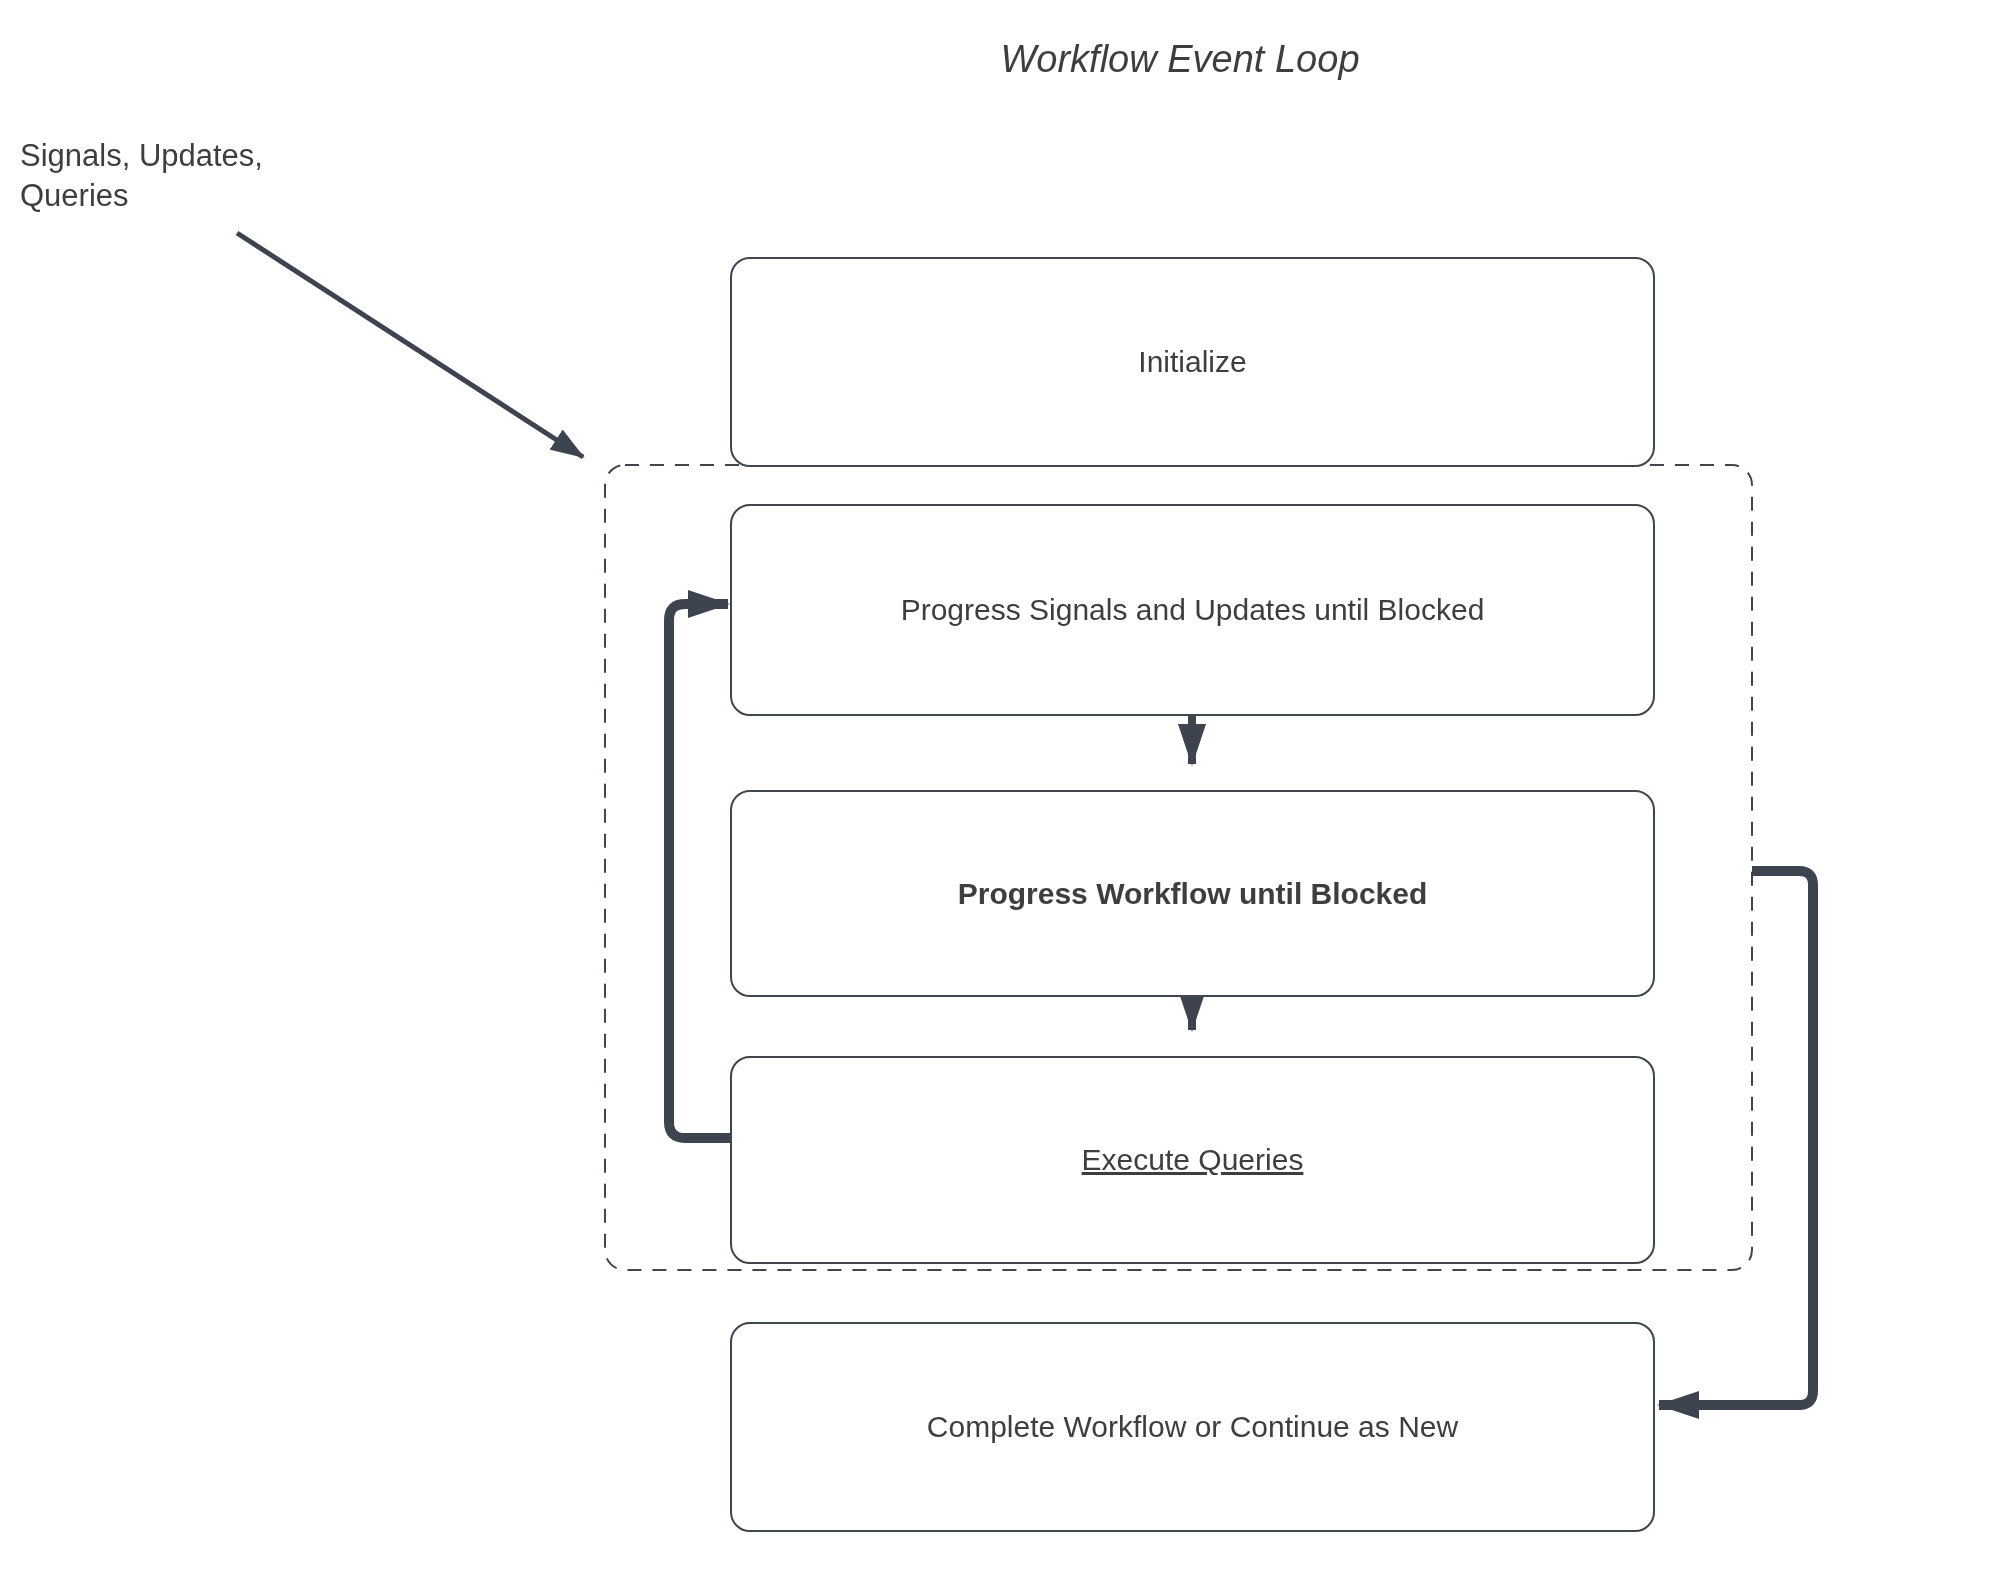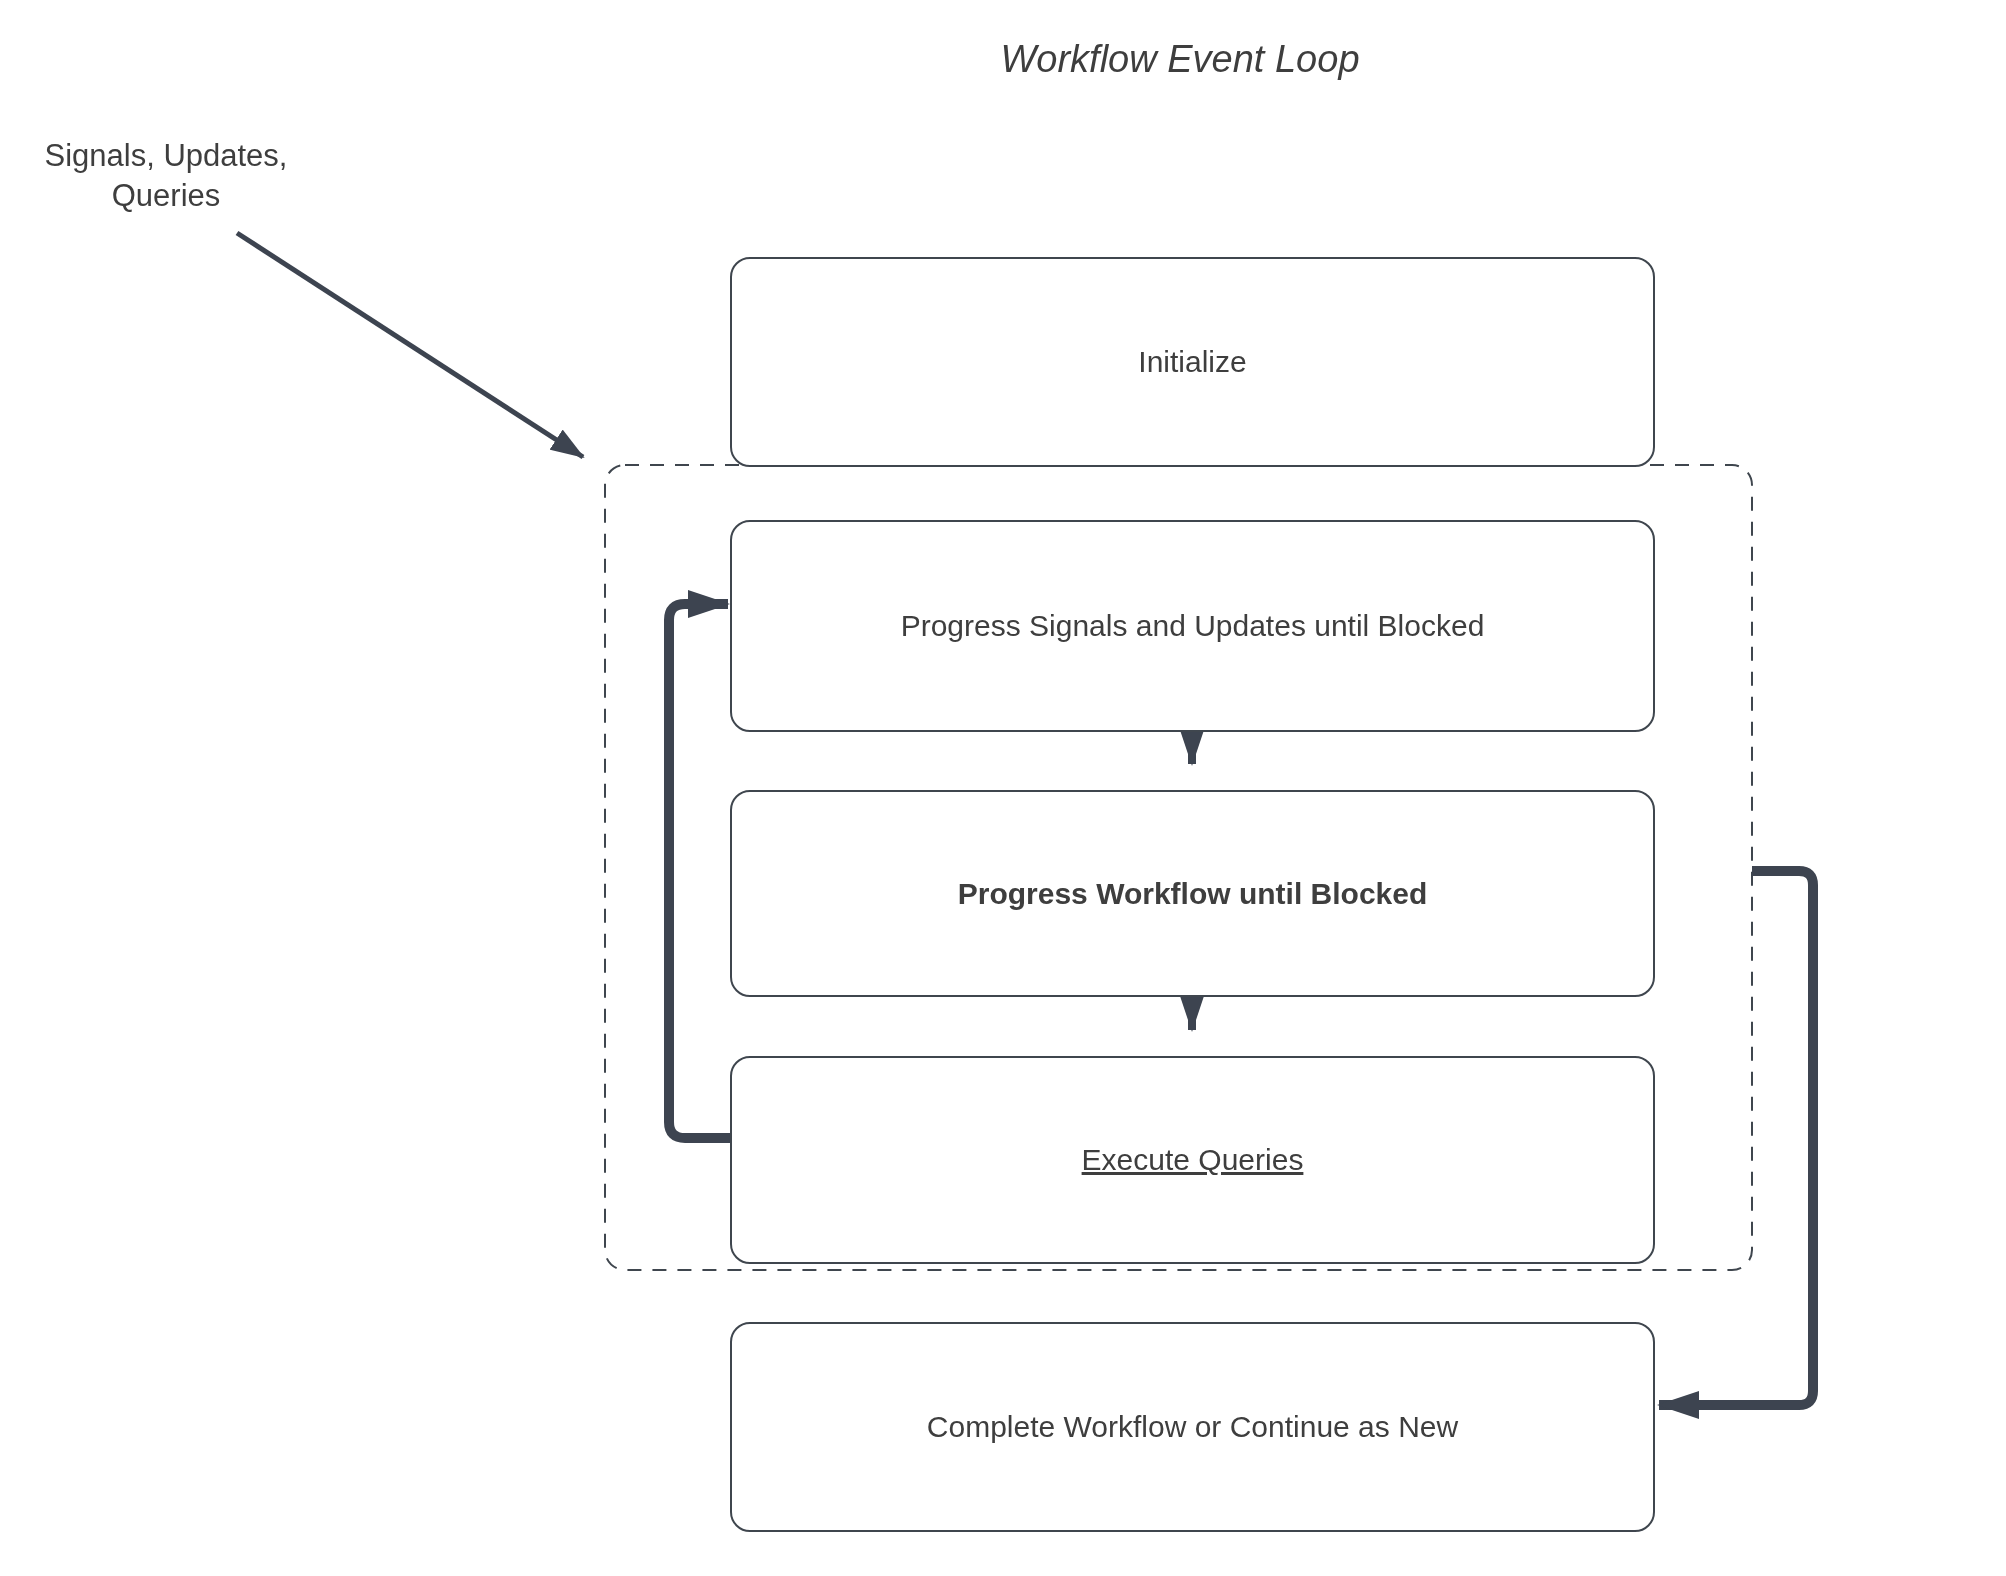--- a/index.html
+++ b/index.html
@@ -24,42 +24,42 @@
     position: absolute;
     left: 780px; top: 38px; width: 800px;
     text-align: center;
     font-size: 38px;
     font-style: italic;
     color: var(--text);
   }
   .annotation {
     position: absolute;
     left: 20px; top: 136px; width: 292px;
-    text-align: center;
+    text-align: left;
     font-size: 31px;
     line-height: 1.28;
     color: var(--text);
     white-space: pre-line;
   }
   .node {
     position: absolute;
     left: 730px; width: 925px;
     border: 2px solid var(--box-border);
     border-radius: 20px;
     background: var(--background);
     display: flex;
     align-items: center;
     justify-content: center;
     text-align: center;
     font-size: 30px;
     color: var(--text);
     margin-top: 22px;
   }
   .node-initialize { top: 235px; height: 210px; }
-  .node-progress-signals { top: 498px; height: 212px; }
+  .node-progress-signals { top: 482px; height: 212px; }
   .node-progress-workflow { top: 768px; height: 207px; font-weight: bold; }
   .node-execute-queries { top: 1034px; height: 208px; text-decoration: underline; }
   .node-complete { top: 1300px; height: 210px; }
   svg.wires {
     position: absolute;
     left: 0; top: 0;
     width: 2006px; height: 1576px;
     pointer-events: none;
   }
   .wire {

